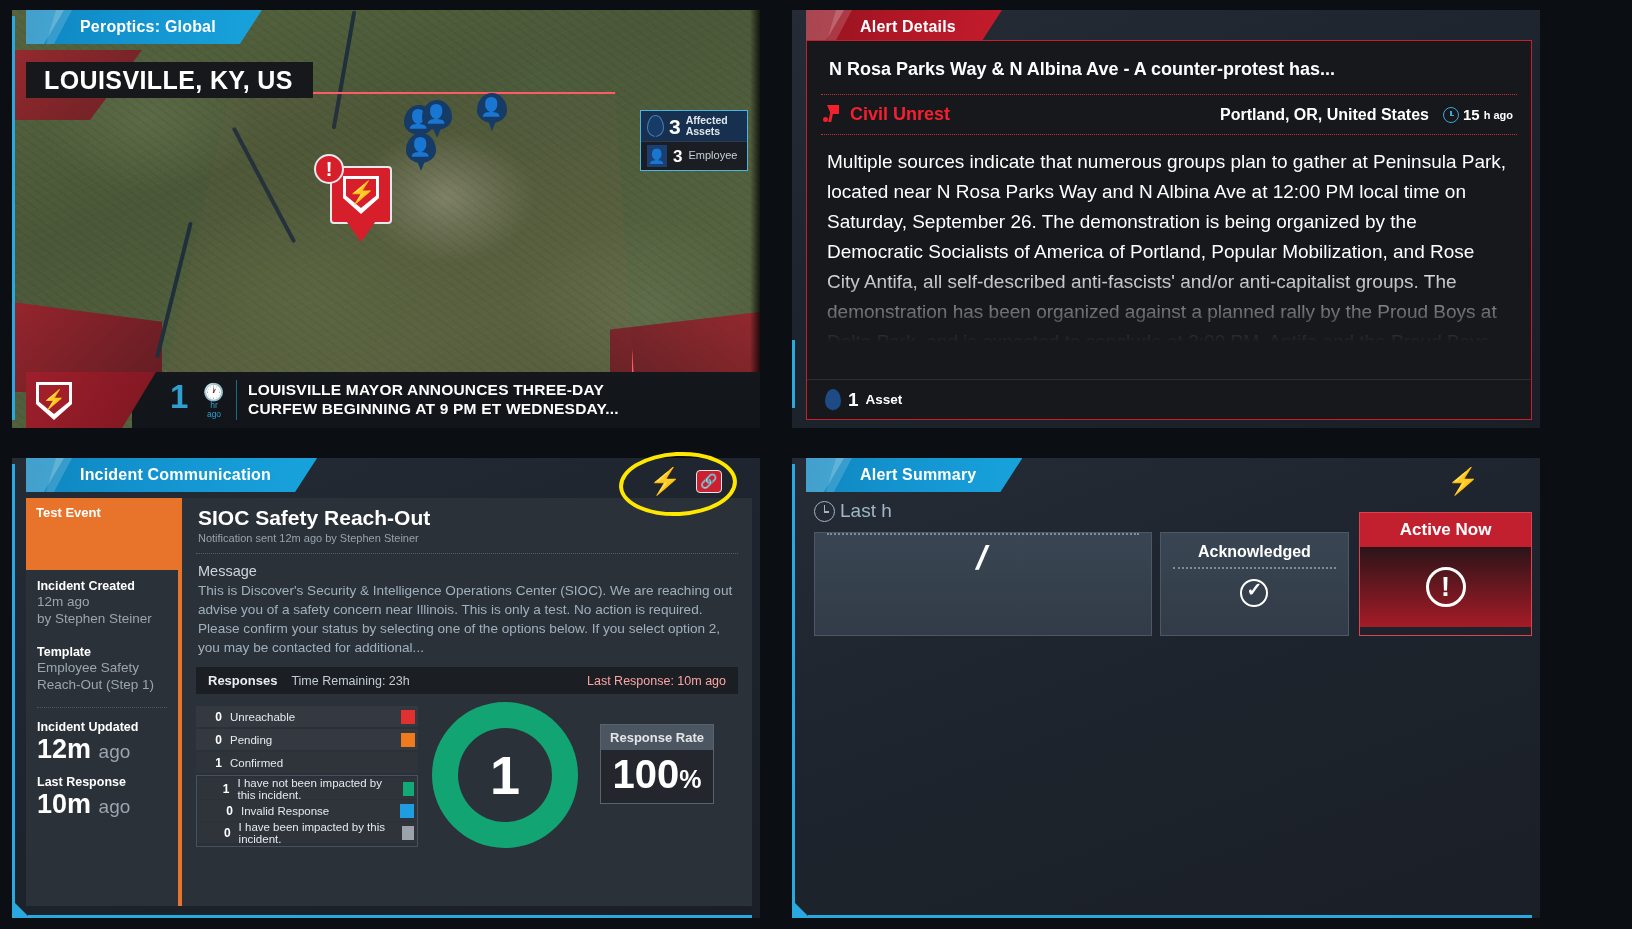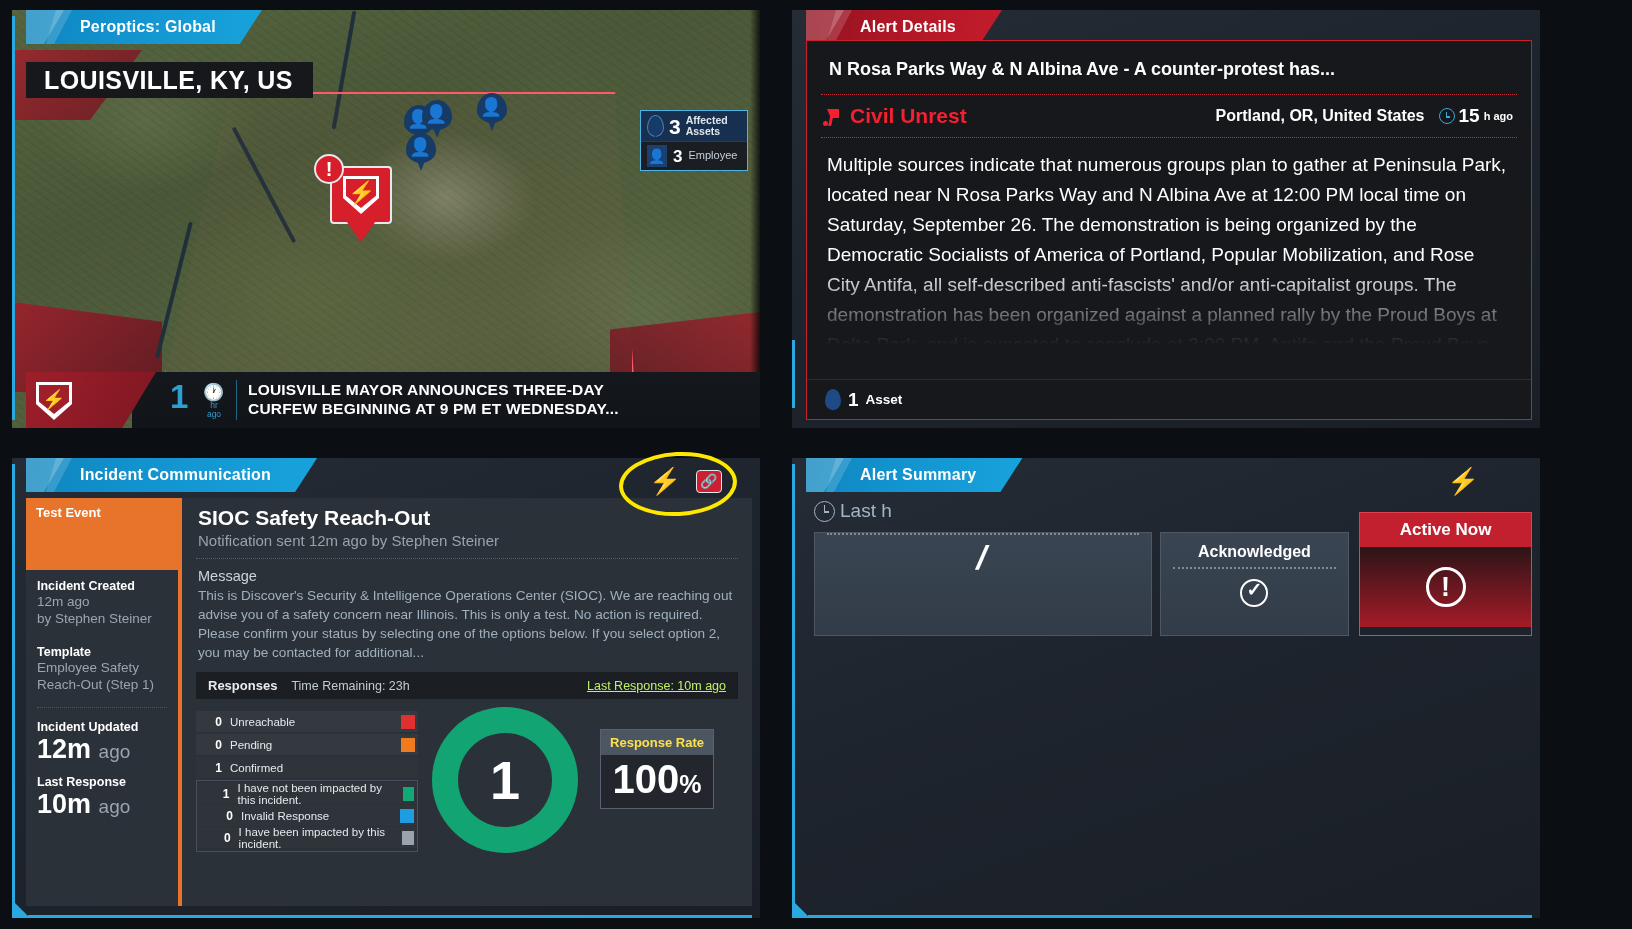--- a/index.html
+++ b/index.html
@@ -154,39 +154,39 @@
   #alert-details { left:792px; top:10px; width:748px; height:418px; }
   #alert-details .ad-body {
     position:absolute; left:14px; right:8px; top:30px; bottom:8px;
     background:#16181c; border:1.5px solid #c81f2d;
   }
   #alert-details .edge-l { background:#29a9e0; top:330px; bottom:20px; }
   .ad-title { color:#fff; font-size:18px; font-weight:bold; padding:18px 22px 14px; }
   .dotted-red { border-top:1.5px dotted #c0303b; margin:0 14px; }
   .ad-meta { display:flex; align-items:center; justify-content:space-between;
     padding:9px 18px 9px 14px; }
-  .ad-cat { display:flex; align-items:flex-end; gap:9px; color:#f5202f;
-    font-size:21px; font-weight:bold; }
+  .ad-cat { display:flex; align-items:flex-start; gap:9px; color:#f5202f;
+    font-size:18px; font-weight:bold; }
   .unrest-icon { width:20px; height:20px; position:relative; }
   .unrest-icon .flag { position:absolute; left:6px; top:1px; width:12px; height:9px;
     background:#f5202f; clip-path: polygon(0 0,100% 0,100% 100%,32% 100%);}
   .unrest-icon .pole { position:absolute; left:9px; top:1px; width:2.5px; height:17px;
     background:#f5202f; transform:skewX(-12deg);}
   .unrest-icon .dot { position:absolute; left:2px; top:13px; width:5px; height:5px;
     background:#f5202f; border-radius:50%; }
   .ad-right { display:flex; align-items:center; gap:14px; }
   .ad-loc { color:#fff; font-size:16px; font-weight:bold; }
   .ad-time { display:flex; align-items:center; gap:4px; color:#fff; }
   .clock-ico { width:16px; height:16px; border:1.6px solid #3aa7d8; border-radius:50%;
     position:relative; }
   .clock-ico::before{ content:""; position:absolute; left:6px; top:3px; width:1.6px;
     height:5px; background:#3aa7d8;}
   .clock-ico::after{ content:""; position:absolute; left:6.5px; top:7px; width:4px;
     height:1.6px; background:#3aa7d8;}
-  .ad-time .big { font-size:19px; font-weight:bold; }
+  .ad-time .big { font-size:15px; font-weight:bold; }
   .ad-time .sm { font-size:11px; font-weight:bold; }
   .ad-text { position:relative; padding:12px 20px 0; color:#fff; font-size:19px;
     line-height:30px; height:218px; overflow:hidden; }
   .ad-fade { position:absolute; left:0; right:0; bottom:0; height:90px;
     background:linear-gradient(transparent,#16181c 88%); pointer-events:none; }
   .ad-footer { position:absolute; left:0; right:0; bottom:0; height:40px;
     background:#16181c; border-top:1px solid #2a2e35;
     display:flex; align-items:center; gap:7px; padding-left:18px; }
   .ad-footer .droplet { width:16px; height:21px; border:none; background:#1e4a85; }
   .ad-footer .droplet::after{ background:#1e4a85; }
@@ -212,30 +212,30 @@
      font-size:13px; padding:7px 10px 50px; }
   .ic-side-sec { padding:9px 11px 0; }
   .ic-lbl { color:#fff; font-size:12.5px; font-weight:bold; }
   .ic-val { color:#9aa5af; font-size:13.5px; line-height:17px; }
   .ic-dotted { border-top:1px dotted #4e5660; margin:14px 11px 0; }
   .ic-big { color:#fff; font-size:27px; font-weight:bold; line-height:30px; }
   .ic-big span { color:#9aa5af; font-size:19px; font-weight:normal; }
 
   .ic-main { flex:1; background:#2b3139; position:relative; }
   .ic-h1 { color:#fff; font-size:21px; font-weight:bold; padding:8px 16px 0; }
-  .ic-sub { color:#97a2ac; font-size:15px; padding:2px 16px 9px; }
+  .ic-sub { color:#97a2ac; font-size:11px; padding:2px 16px 9px; }
   .dotted-gray { border-top:1px dotted #555d67; margin:0 14px; }
   .ic-msg-lbl { color:#ccd4dc; font-size:14.5px; padding:9px 16px 2px; }
   .ic-msg { color:#9fb0bd; font-size:13.6px; line-height:19px; padding:0 16px 10px; }
 
   .resp-bar { margin:0 14px; background:#1b1e23; display:flex; align-items:center;
      padding:6px 12px; }
   .resp-bar .b { color:#e8edf2; font-size:13px; font-weight:bold; }
   .resp-bar .t { color:#c2ccd4; font-size:12.5px; margin-left:14px; }
-  .resp-bar .r { margin-left:auto; color:#bef264; font-size:12.5px;text-decoration:underline; }
+  .resp-bar .r { margin-left:auto; color:#fca5a5; font-size:12.5px; }
 
   .resp-area { position:relative; margin:12px 14px 0; height:145px; }
   .resp-list { width:222px; }
   .resp-row { display:flex; align-items:center; height:21px; background:#34393f;
      margin-bottom:2px; padding-left:10px; }
   .resp-row.plain { background:#2f343a; }
   .resp-row .n { color:#fff; font-size:12px; font-weight:bold; width:16px; text-align:right;}
   .resp-row .l { color:#e4e9ee; font-size:11.5px; margin-left:8px; }
   .resp-row .sw { margin-left:auto; width:14px; height:14px; margin-right:3px; }
   .resp-sub { border:1px solid #4a5059; padding:2px 0 2px; margin-top:1px; }
@@ -243,21 +243,21 @@
 
   .donut { position:absolute; left:236px; top:-4px; width:146px; height:146px;
      border-radius:50%; background: conic-gradient(#13a474 0 100%);
      display:flex; align-items:center; justify-content:center; }
   .donut::after{ content:""; position:absolute; width:94px; height:94px;
      border-radius:50%; background:#2b3139; }
   .donut span{ position:relative; z-index:2; color:#fff; font-size:54px;
      font-weight:bold; line-height:54px; }
   .rr-box { position:absolute; left:404px; top:18px; width:114px;
      border:1px solid #596270; }
-  .rr-head { background:#4c5663; color:#fde047; font-size:13px; font-weight:bold;
+  .rr-head { background:#4c5663; color:#e5e5e5; font-size:13px; font-weight:bold;
      text-align:center; padding:5px 0; }
   .rr-val { background:#23272d; color:#fff; font-size:40px; font-weight:bold;
      text-align:center; padding:2px 0 6px; }
   .rr-val i { font-style:normal; font-size:25px; }
 
   
   #alert-summary { left:792px; top:458px; width:748px; height:460px; }
   .as-bolt { position:absolute; right:60px; top:8px; color:#f5c518; font-size:26px; }
   .as-body { position:absolute; left:14px; right:8px; top:34px; bottom:12px; }
   .as-last { display:flex; align-items:center; gap:5px; color:#9fb6c6;

